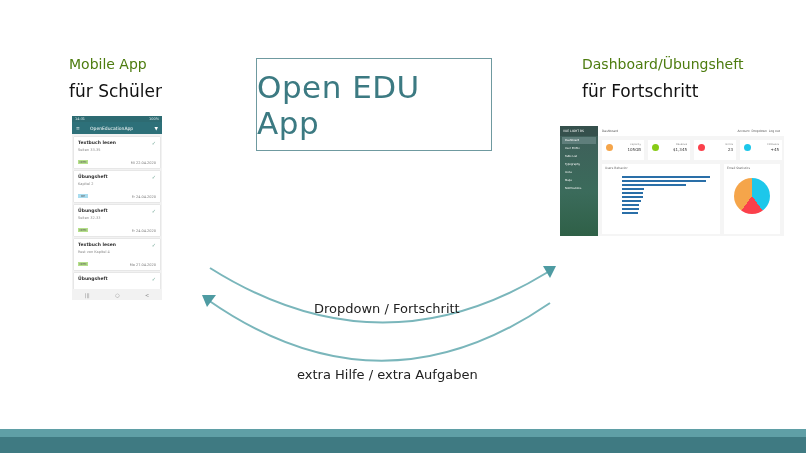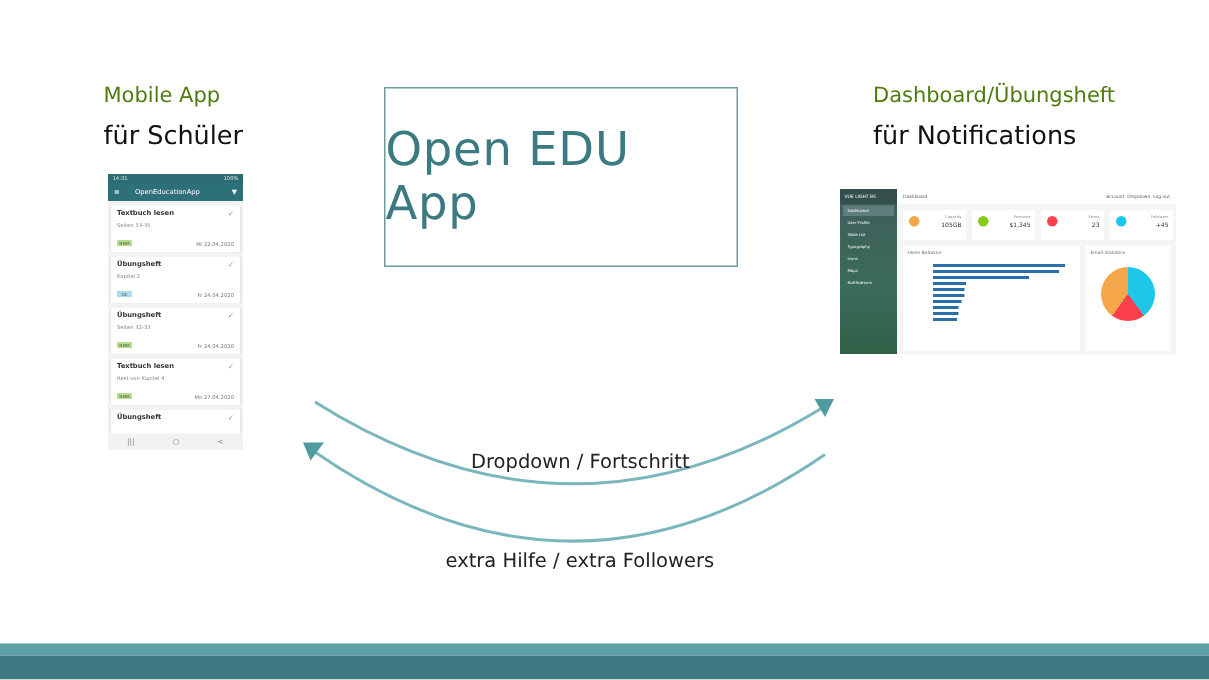--- a/index.html
+++ b/index.html
@@ -1,19 +1,19 @@
 <!DOCTYPE html>
 <html><head>
 <meta charset="utf-8">
 <style>
   * { box-sizing: border-box; margin: 0; padding: 0; }
   body { width: 806px; height: 453px; background: #ffffff; position: relative; overflow: hidden; font-family: "DejaVu Sans", sans-serif; }
   .h-title { position: absolute; font-size: 14px; color: #4d7c0f; font-weight: 500; }
   .h-sub { position: absolute; font-size: 17px; color: #111; text-align: center; }
-  .center-box { position: absolute; left: 256px; top: 58px; width: 236px; height: 120px; border: 1px solid #6f9aa0; display: flex; align-items: center; justify-content: center; }
+  .center-box { position: absolute; left: 256px; top: 58px; width: 236px; height: 93px; border: 1px solid #6f9aa0; display: flex; align-items: center; justify-content: center; }
   .center-box span { font-size: 31px; color: #3c7a82; letter-spacing: 0.5px; }
   
   .phone { position: absolute; left: 72px; top: 116px; width: 90px; height: 184px; background: #f2f2f2; overflow: hidden; font-size: 4px; }
   .phone .status { height: 6px; background: #2d6b72; color: #d8e8ea; font-size: 3.5px; display: flex; justify-content: space-between; padding: 1px 3px; }
   .phone .appbar { height: 12px; background: #2d7079; color: #fff; display: flex; align-items: center; padding: 0 4px; font-size: 4.5px; }
   .phone .appbar .menu { width: 6px; }
   .phone .appbar .t { flex: 1; margin-left: 8px; }
   .card { background: #fff; margin: 3px 2px; height: 31px; padding: 3px 4px; position: relative; box-shadow: 0 0 1px rgba(0,0,0,0.25); }
   .card .ct { font-size: 4.5px; color: #333; font-weight: bold; }
   .card .cs { font-size: 3.5px; color: #888; margin-top: 3px; }
@@ -44,21 +44,21 @@
 <body>
 
 <div class="h-title" style="left:69px;top:56px;">Mobile App</div>
 <div class="h-sub" style="left:69px;top:81px;">für Schüler</div>
 
 <div class="center-box">
   <span>Open EDU App</span>
 </div>
 
 <div class="h-title" style="left:582px;top:56px;">Dashboard/Übungsheft</div>
-<div class="h-sub" style="left:582px;top:81px;">für Notifications</div>
+<div class="h-sub" style="left:582px;top:81px;">für Fortschritt</div>
 
 <div class="phone">
   <div class="status">
     <span>14:31</span>
     <span>100%</span>
   </div>
   <div class="appbar">
     <span class="menu">≡</span>
     <span class="t">OpenEducationApp</span>
     <span>▼</span>
@@ -156,16 +156,16 @@
   </div>
 </div>
 
 <svg style="position:absolute;left:0;top:0" width="806" height="453">
   <path d="M210 268 Q380 375 548 272" fill="none" stroke="#7ab6bb" stroke-width="2"></path>
   <polygon points="556,266 543,266 550,278" fill="#4e9ba2"></polygon>
   <path d="M550 303 Q380 420 208 300" fill="none" stroke="#7ab6bb" stroke-width="2"></path>
   <polygon points="202,295 216,295 207,307" fill="#4e9ba2"></polygon>
 </svg>
 <div class="lbl" style="left:314px;top:301px;">Dropdown / Fortschritt</div>
-<div class="lbl" style="left:297px;top:367px;">extra Hilfe / extra Followers</div>
+<div class="lbl" style="left:297px;top:367px;">extra Hilfe / extra Aufgaben</div>
 
 <div class="band1"></div>
 <div class="band2"></div>
 
 </body></html>

